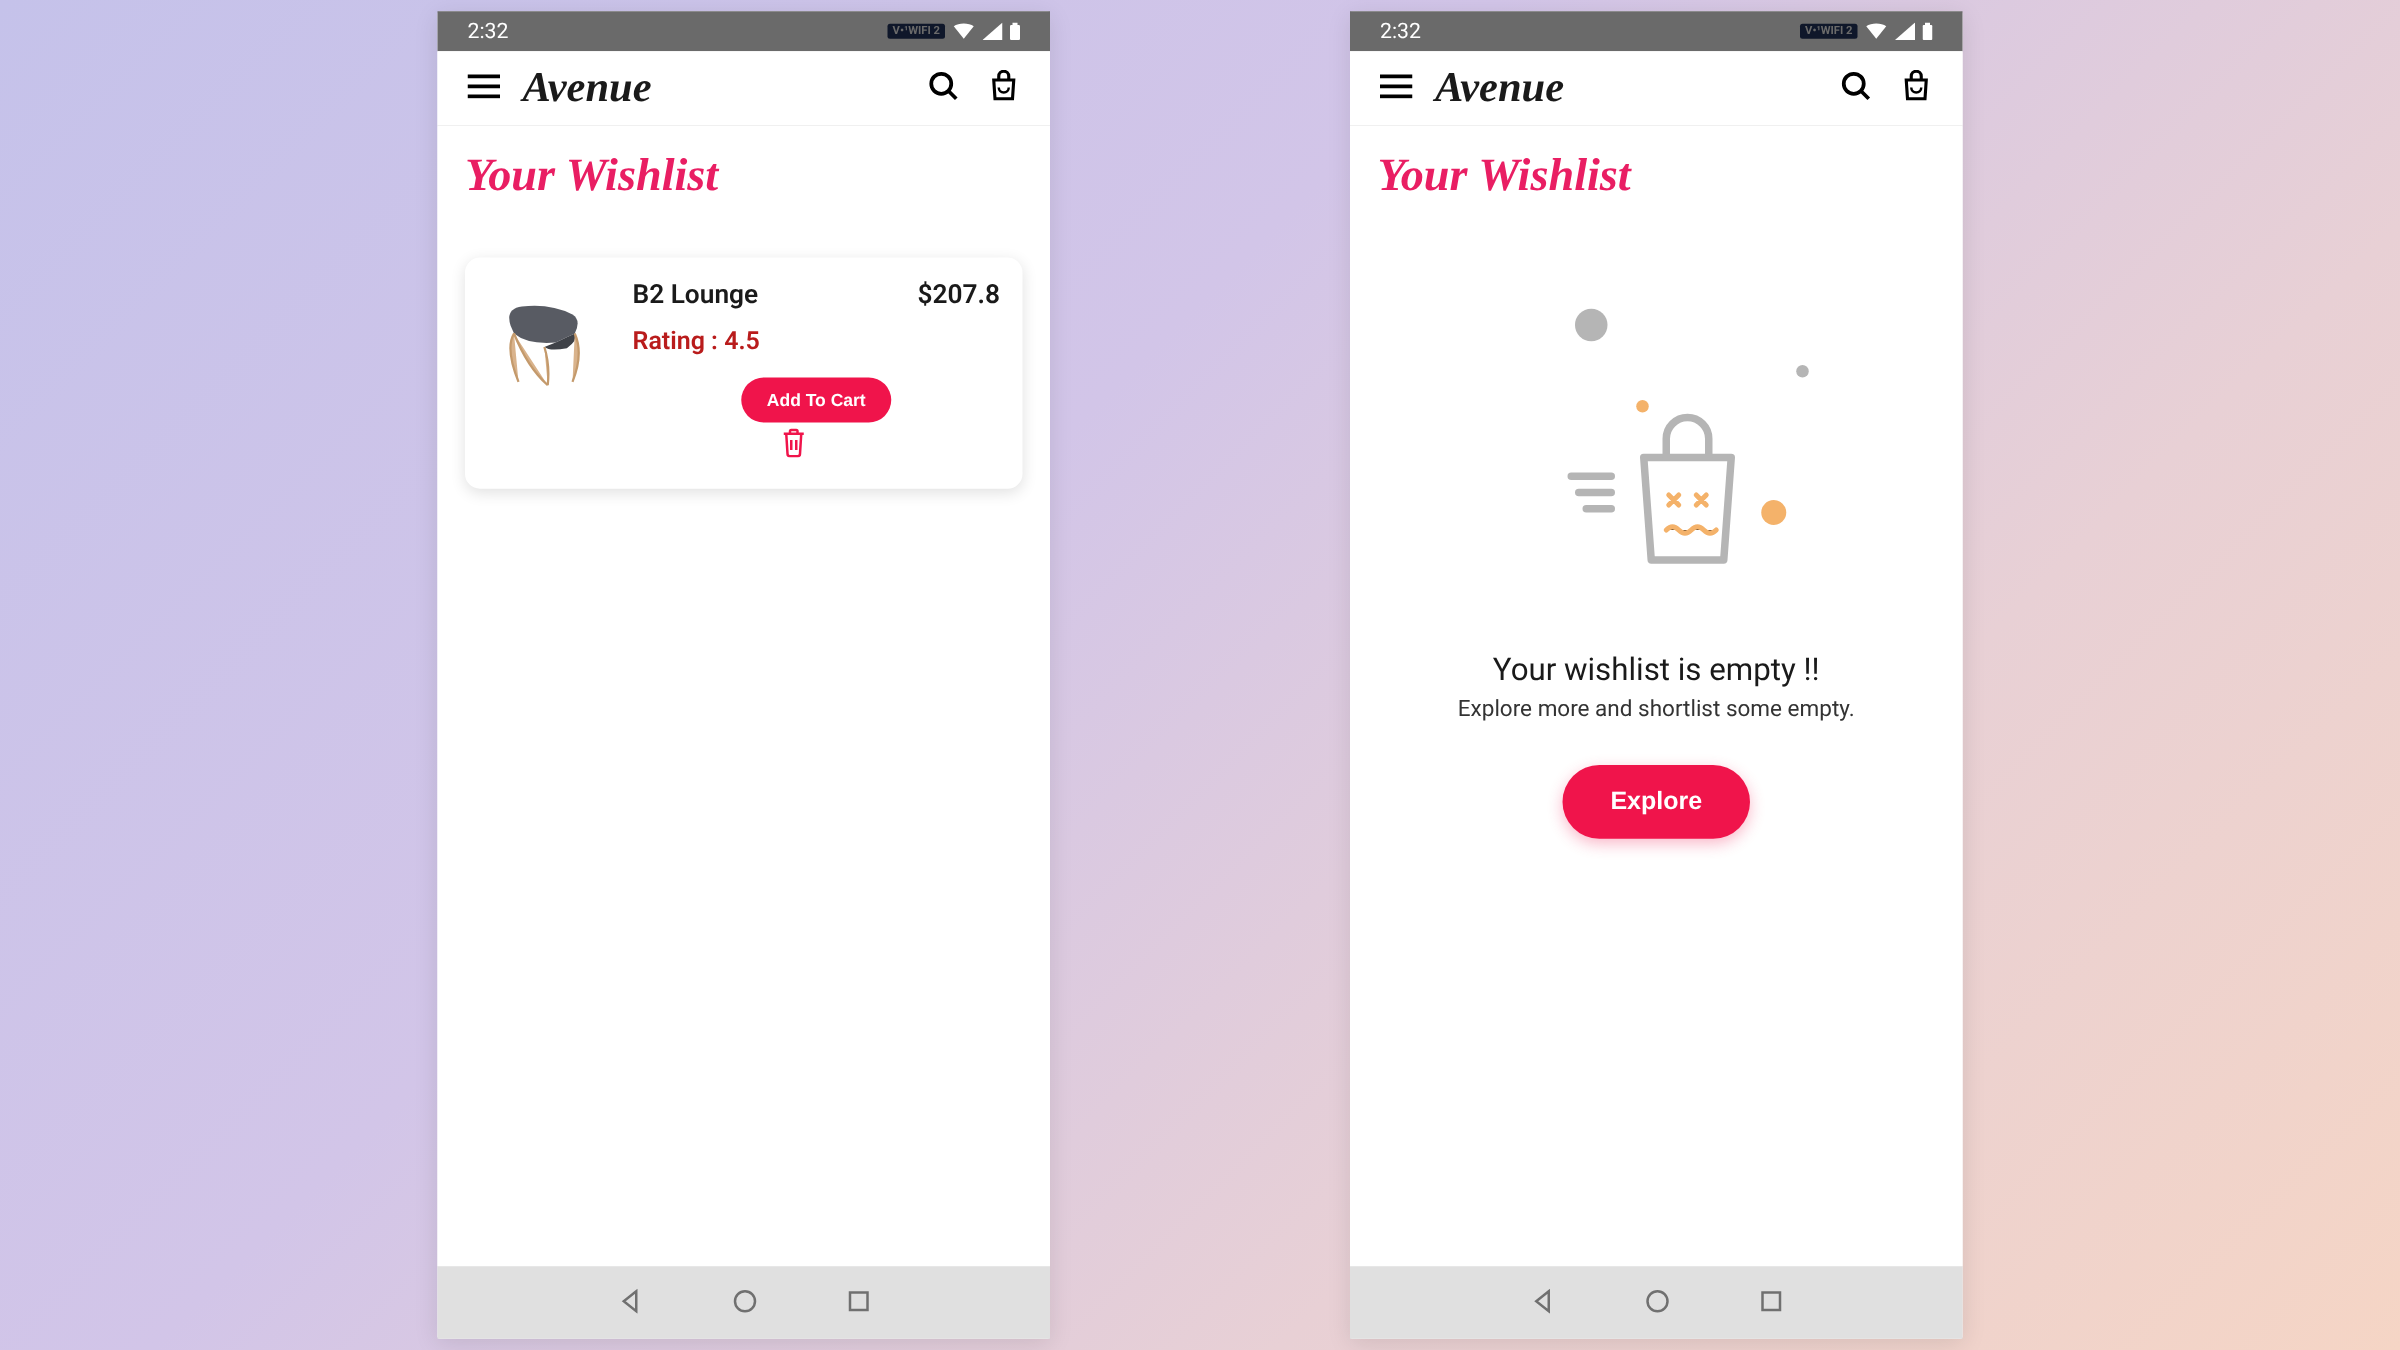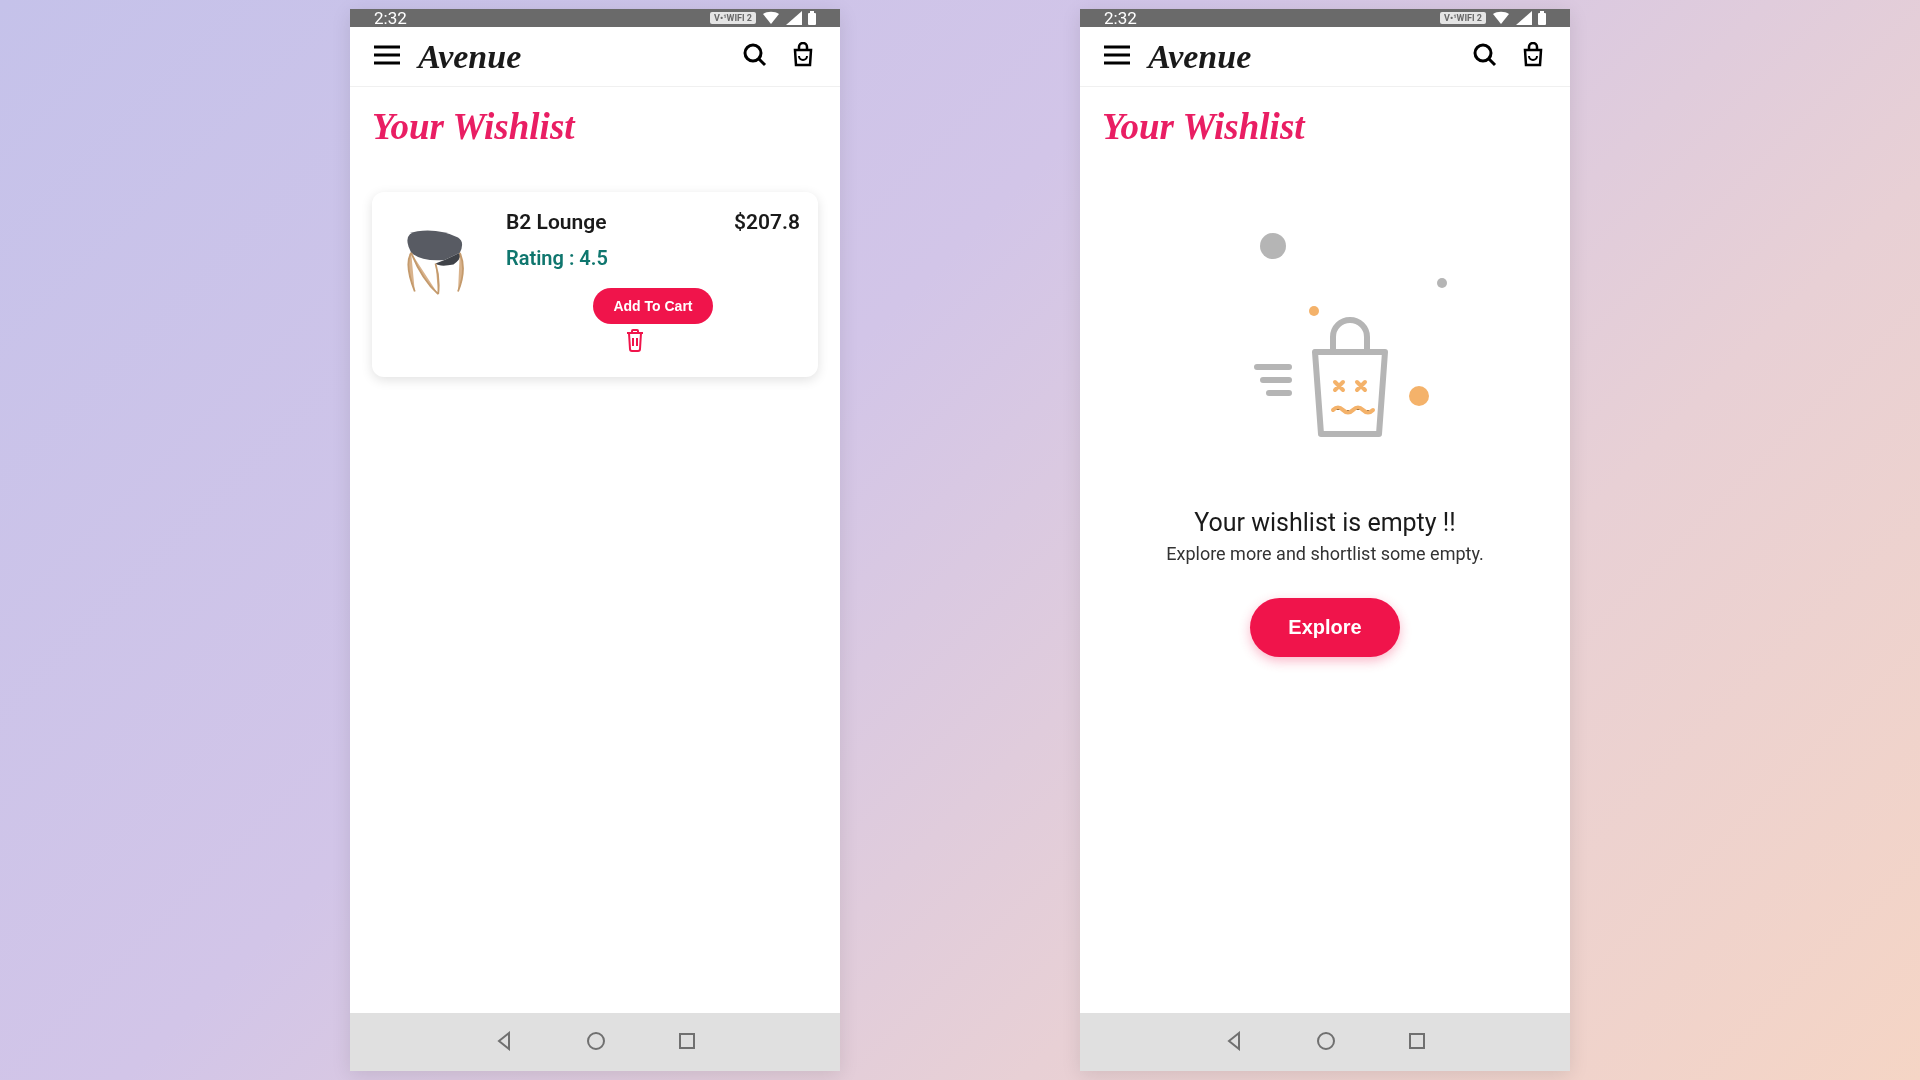--- a/index.html
+++ b/index.html
@@ -7,26 +7,26 @@
   width: 1920px; height: 1080px; overflow: hidden;
   background: linear-gradient(135deg, #c5c2ea 0%, #d2c5e8 40%, #e8d0d5 70%, #f5d5c5 100%);
   display: flex; align-items: center; justify-content: center; gap: 240px;
   font-family: -apple-system, BlinkMacSystemFont, "Segoe UI", Roboto, sans-serif;
 }
 .phone {
   width: 490px; height: 1062px; background: #fff; border-radius: 2px;
   display: flex; flex-direction: column; box-shadow: 0 4px 20px rgba(0,0,0,0.1);
 }
 .status-bar {
-  height: 18px; background: #6a6a6a; display: flex; align-items: center;
+  height: 32px; background: #6a6a6a; display: flex; align-items: center;
   justify-content: space-between; padding: 0 24px; color: #fff; font-size: 17px;
 }
 .status-icons { display: flex; align-items: center; gap: 6px; }
 .wifi-badge {
-  background: #e5e5e5; color: #6a6a6a; font-size: 9px; font-weight: bold;
+  background: #0f172a; color: #6a6a6a; font-size: 9px; font-weight: bold;
   padding: 1px 4px; border-radius: 2px;
 }
 .app-header {
   height: 60px; background: #fff; display: flex; align-items: center;
   padding: 0 20px; border-bottom: 1px solid rgba(0,0,0,0.06);
 }
 .brand {
   font-family: "Brush Script MT", cursive;
   font-size: 34px; font-weight: bold; color: #1a1a1a; font-style: italic;
   margin-left: 14px;
@@ -46,21 +46,21 @@
 }
 .product-img {
   width: 100px; height: 100px; display: flex; align-items: center; justify-content: center;
   font-size: 60px;
 }
 .chair-svg { width: 90px; height: 90px; }
 .card-body { flex: 1; display: flex; flex-direction: column; }
 .card-top { display: flex; justify-content: space-between; }
 .product-name { font-size: 21px; font-weight: 600; color: #1a1a1a; }
 .product-price { font-size: 21px; font-weight: 600; color: #1a1a1a; }
-.product-rating { font-size: 20px; font-weight: 600; color: #0f766e; margin-top: 12px; }
+.product-rating { font-size: 20px; font-weight: 600; color: #b91c1c; margin-top: 12px; }
 .card-actions { display: flex; align-items: center; justify-content: space-between; margin-top: 18px; flex-direction: column; }
 .add-cart {
   background: #f0144b; color: #fff; border: none; border-radius: 22px;
   padding: 10px 20px; font-size: 14px; font-weight: 600; cursor: pointer;
 }
 .delete-btn { background: none; border: none; cursor: pointer; padding: 4px; margin-right: 36px; }
 .empty-state {
   display: flex; flex-direction: column; align-items: center; padding-top: 60px;
 }
 .empty-illustration {

